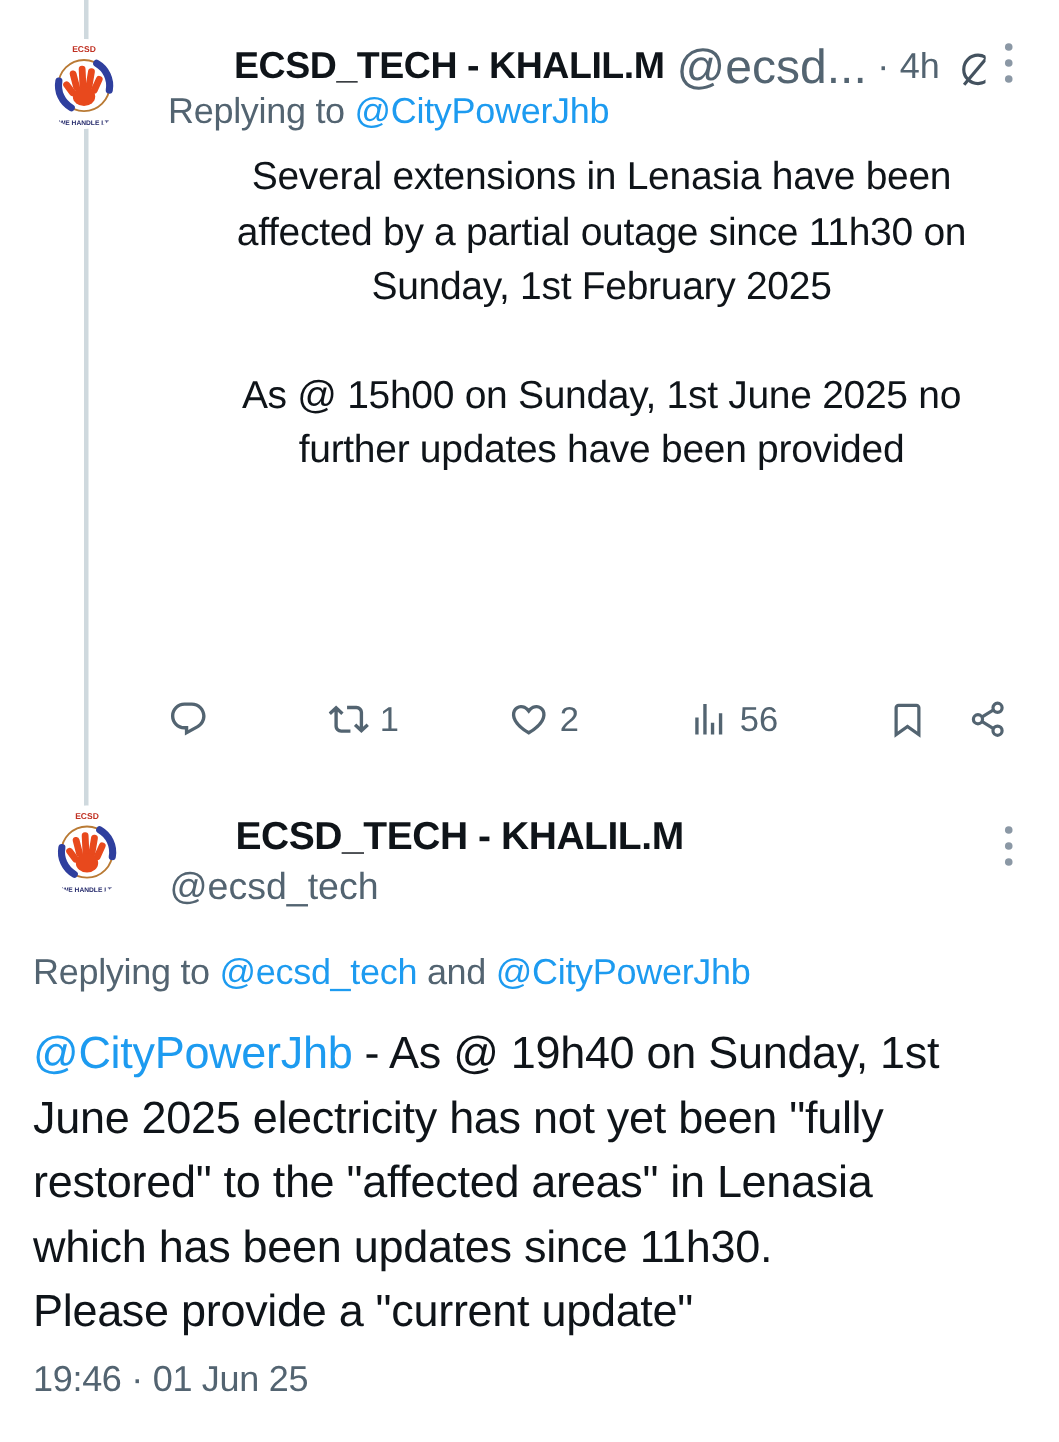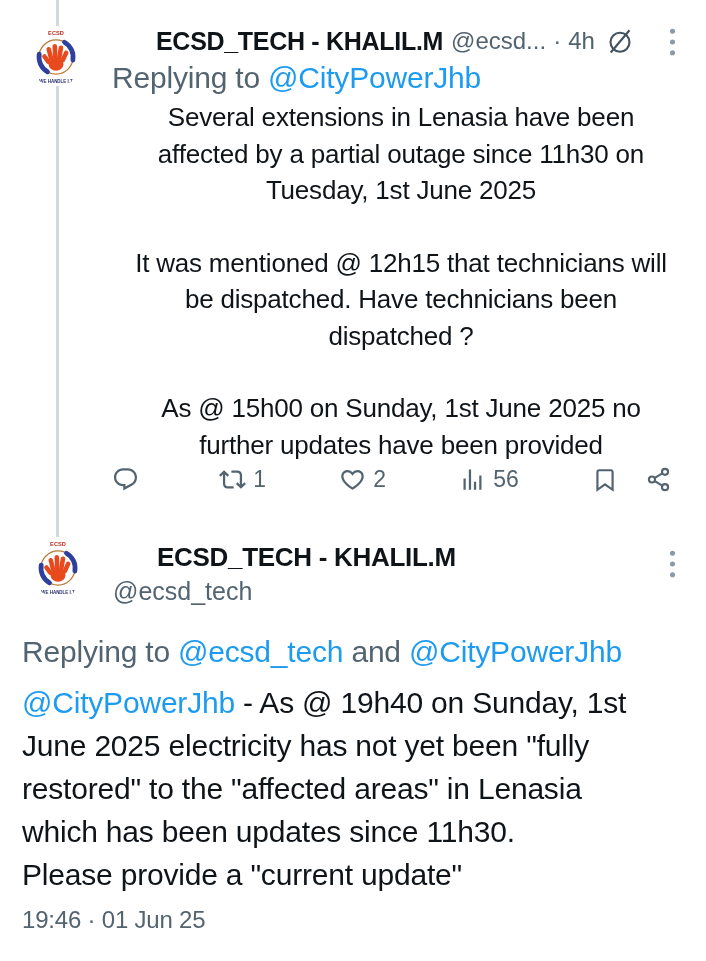--- a/index.html
+++ b/index.html
@@ -10,29 +10,29 @@
   }
   .thread-line { position:absolute; left:56px; top:0; width:3px; height:540px; background:var(--thread-line,#cfd9de); }
   .avatar { position:absolute; width:60px; height:60px; border-radius:50%; overflow:hidden; background:#fff; }
   .avatar svg { display:block; width:100%; height:100%; }
   #avatar1 { left:26px; top:26px; }
   #avatar2 { left:28px; top:537px; }
 
   .t1-header { position:absolute; left:112px; top:26px; width:545px; display:flex; align-items:center; white-space:nowrap; overflow:hidden; }
   .name { font-weight:700; font-size:25px; letter-spacing:-0.3px; color:var(--text,#0f1419);margin-left:44px; }
   .gray { color:var(--secondary,#536471); }
-  .t1-header .handle { font-size:24px; margin-left:8px; }
+  .t1-header .handle { font-size:32px; margin-left:8px; }
   .t1-header .dot { font-size:24px; margin-left:7px; }
   .t1-header .time { font-size:24px; margin-left:7px;text-align:right; }
   .slash-icon { margin-left:10px; display:inline-flex; color:#44525f; }
   .more-btn { position:absolute; right:26px; width:16px; display:flex; justify-content:center; color:#8b98a5; cursor:pointer; }
   #t1-more { top:26px; }
   #t2-more { top:548px; }
 
-  .replying { font-size:30px; color:var(--secondary,#536471); letter-spacing:-0.2px; }
+  .replying { font-size:24px; color:var(--secondary,#536471); letter-spacing:-0.2px; }
   #t1-replying { position:absolute; left:112px; top:61px; }
   .mention { color:var(--accent-blue,#1d9bf0); cursor:pointer; }
 
   #t1-body { position:absolute; left:112px; top:99px; width:578px; font-size:26px; line-height:36.5px; letter-spacing:-0.2px; }
   #t1-body .para { margin-top:36px;text-align:center; }
   #t1-body .para:first-child { margin-top:0; }
   #t1-body .line { white-space:nowrap; }
 
   #t1-actions { position:absolute; left:112px; top:466px; width:560px; display:flex; justify-content:space-between; align-items:center; color:var(--secondary,#536471); }
   .action { display:flex; align-items:center; cursor:pointer; }
@@ -98,26 +98,21 @@
 
   <div class="replying" id="t1-replying">
     <span>Replying to</span>
     <span class="mention">@CityPowerJhb</span>
   </div>
 
   <div id="t1-body">
     <div class="para">
       <div class="line">Several extensions in Lenasia have been</div>
       <div class="line">affected by a partial outage since 11h30 on</div>
-      <div class="line">Tuesday, 1st June 2025</div>
-    </div>
-    <div class="para">
-      <div class="line">It was mentioned @ 12h15 that technicians will</div>
-      <div class="line">be dispatched. Have technicians been</div>
-      <div class="line">dispatched ?</div>
+      <div class="line">Sunday, 1st February 2025</div>
     </div>
     <div class="para">
       <div class="line">As @ 15h00 on Sunday, 1st June 2025 no</div>
       <div class="line">further updates have been provided</div>
     </div>
   </div>
 
   <div id="t1-actions">
     <div class="action">
       <svg width="27" height="27" viewBox="0 0 24 24" fill="currentColor">

